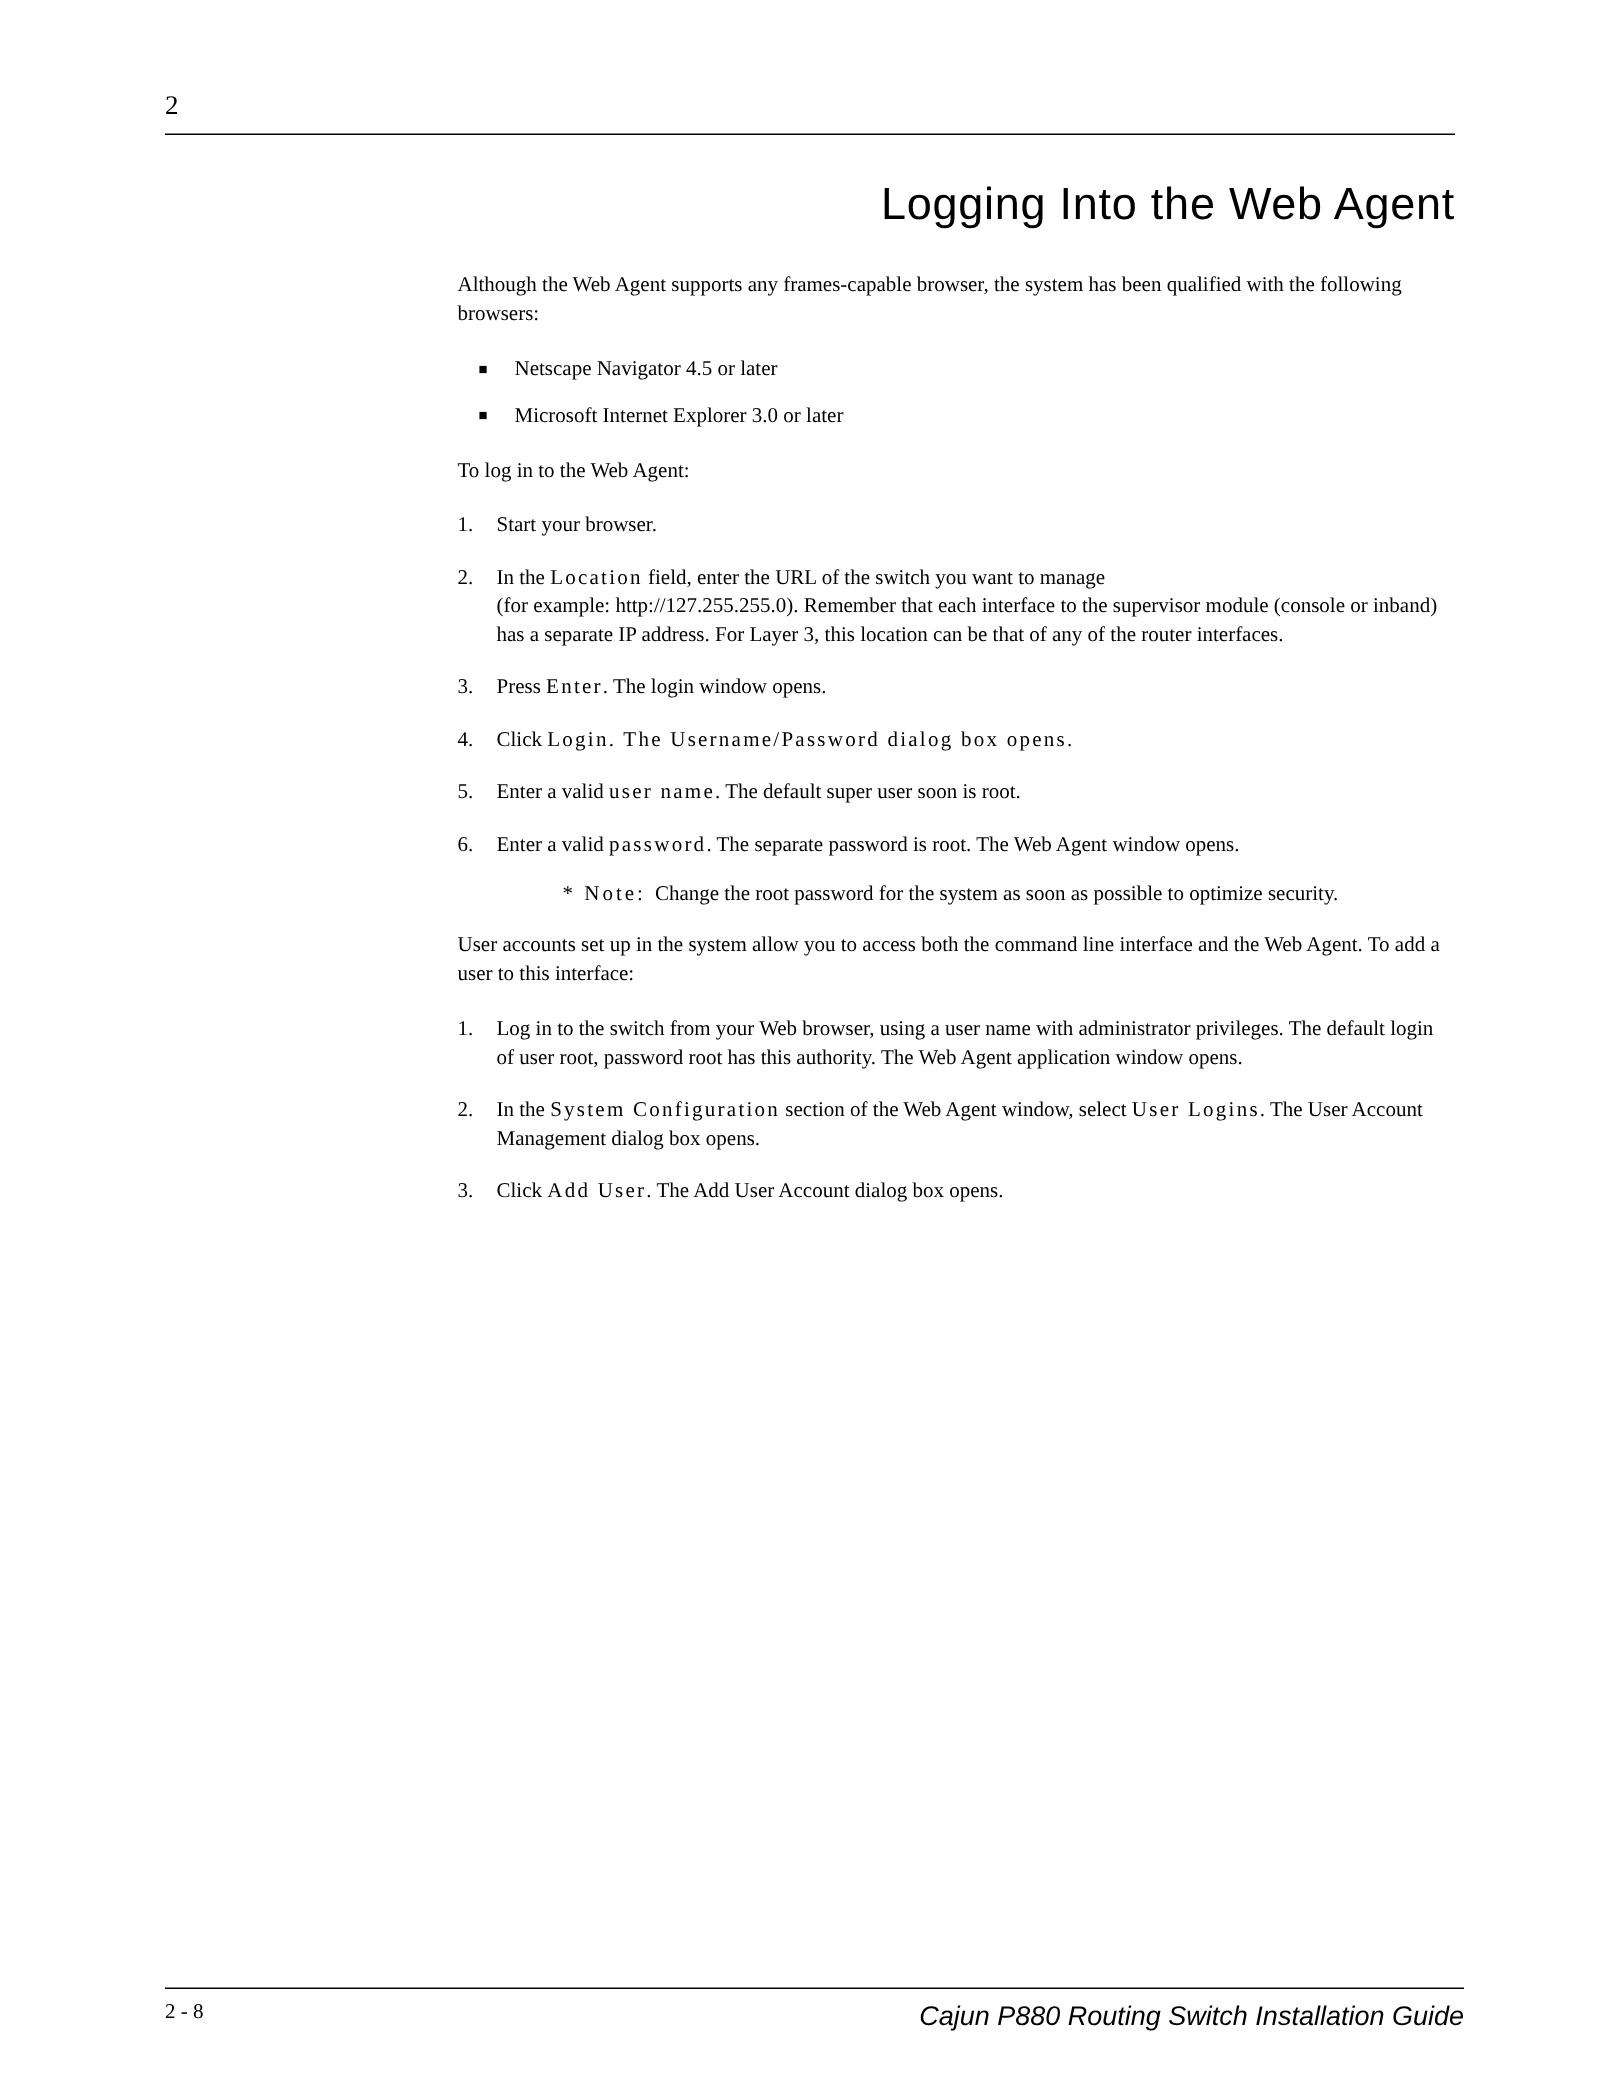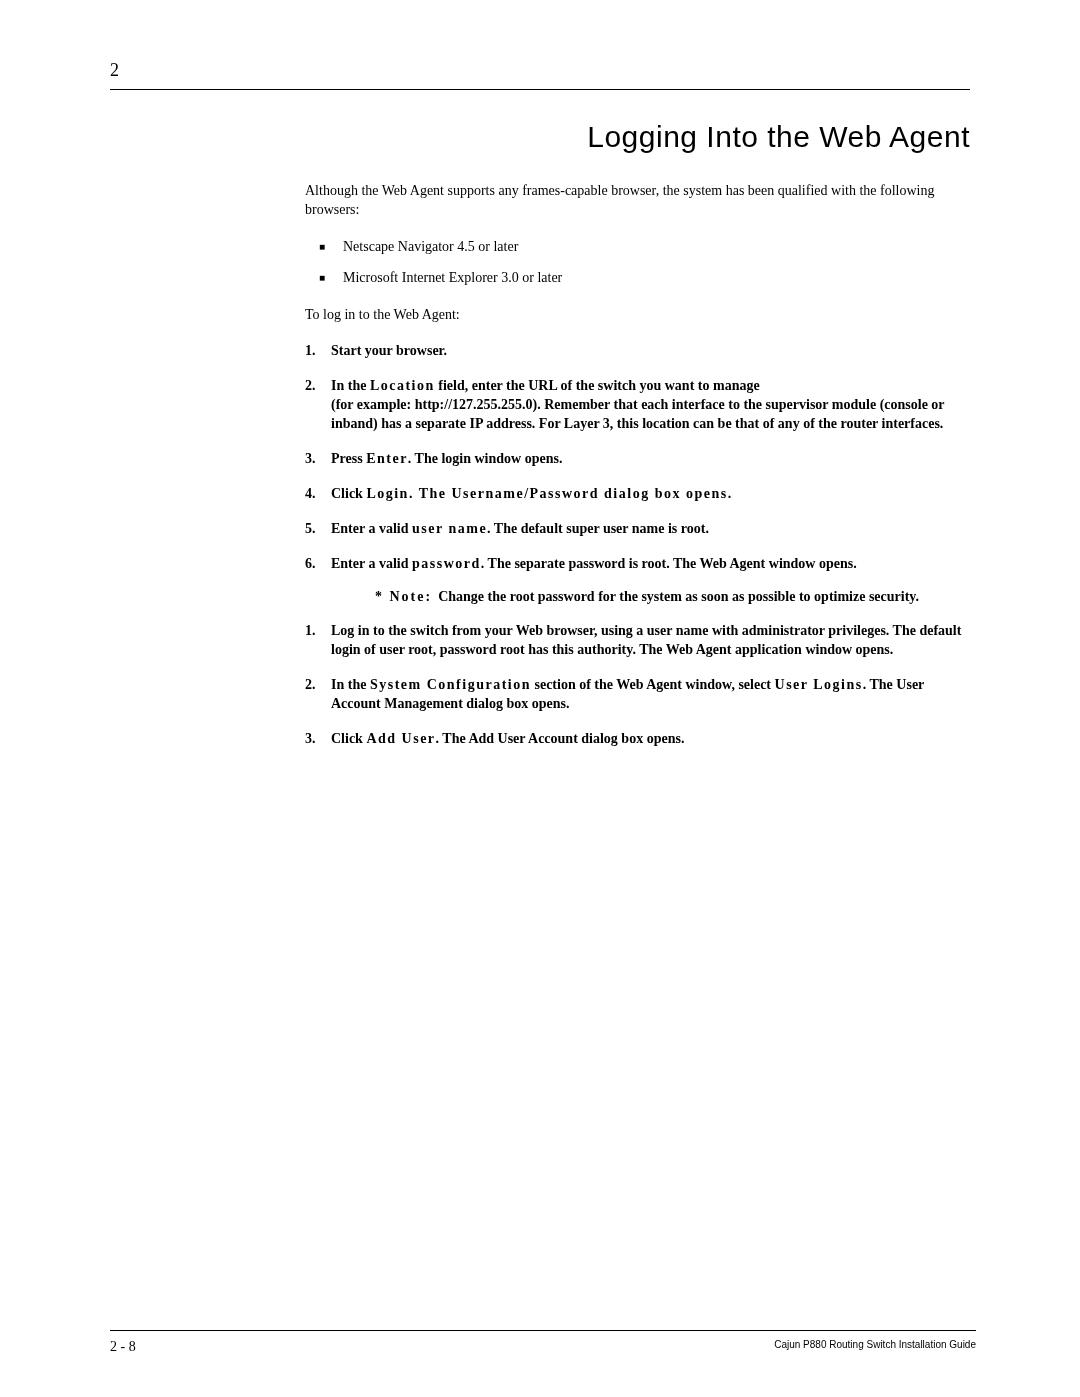--- a/index.html
+++ b/index.html
@@ -58,21 +58,20 @@
     position: absolute;
     left: 14px;
     top: 2px;
     font-size: 10px;
   }
   ol.steps {
     list-style: none;
     padding: 0;
     margin: 0 0 12px 0;
     counter-reset: step;
-    font-weight: bold;
   }
   ol.steps > li {
     position: relative;
     padding-left: 26px;
     margin: 0 0 16px 0;
     counter-increment: step;
   }
   ol.steps > li::before {
     content: counter(step) ".";
     position: absolute;
@@ -102,21 +101,22 @@
     border-top: 1.2px solid #000;
     margin: 0 0 8px 0;
   }
   .footer-row {
     display: flex;
     justify-content: space-between;
     font-size: 14px;
   }
   .footer-right {
     font-family: Arial, Helvetica, sans-serif;
-    font-size: 10px;
+    font-size: 18px;
+    font-style: italic;
   }
   .ls { letter-spacing: 1.5px; }
 </style>
 </head>
 <body>
 
 <div class="page">
 
   <div class="chapnum">2</div>
   <hr class="hr-top">
@@ -139,34 +139,35 @@
         <span>In the </span><span class="ls">Location</span><span> field, enter the URL of the switch you want to manage</span><br>
         <span>(for example: http://127.255.255.0). Remember that each interface to the supervisor module (console or inband) has a separate IP address. For Layer 3, this location can be that of any of the router interfaces.</span>
       </li>
       <li>
         <span>Press </span><span class="ls">Enter</span><span>. The login window opens.</span>
       </li>
       <li>
         <span>Click </span><span class="ls">Login</span><span class="ls">. The Username/Password dialog box opens.</span>
       </li>
       <li>
-        <span>Enter a valid </span><span class="ls">user name</span><span>. The default super user name is </span><span>root</span><span>.</span>
+        <span>Enter a valid </span><span class="ls">user name</span><span>. The default super user soon is </span><span>root</span><span>.</span>
       </li>
       <li>
         <span>Enter a valid </span><span class="ls">password</span><span>. The separate password is </span><span>root</span><span>. The Web Agent window opens.</span>
         <div class="note-row">
           <div class="note-label">* Note:</div>
           <div class="note-text">Change the root password for the system as soon as possible to optimize security.</div>
         </div>
       </li>
     </ol>
   </div>
 
 
   <div class="body-block">
+    <p class="para">User accounts set up in the system allow you to access both the command line interface and the Web Agent. To add a user to this interface:</p>
 
     <ol class="steps">
       <li>
         <span>Log in to the switch from your Web browser, using a user name with administrator privileges. The default login of user </span><span>root</span><span>, password </span><span>root</span><span> has this authority. The Web Agent application window opens.</span>
       </li>
       <li>
         <span>In the </span><span class="ls">System Configuration</span><span> section of the Web Agent window, select </span><span class="ls">User Logins</span><span>. The User Account Management dialog box opens.</span>
       </li>
       <li>
         <span>Click </span><span class="ls">Add User</span><span>. The Add User Account dialog box opens.</span>

